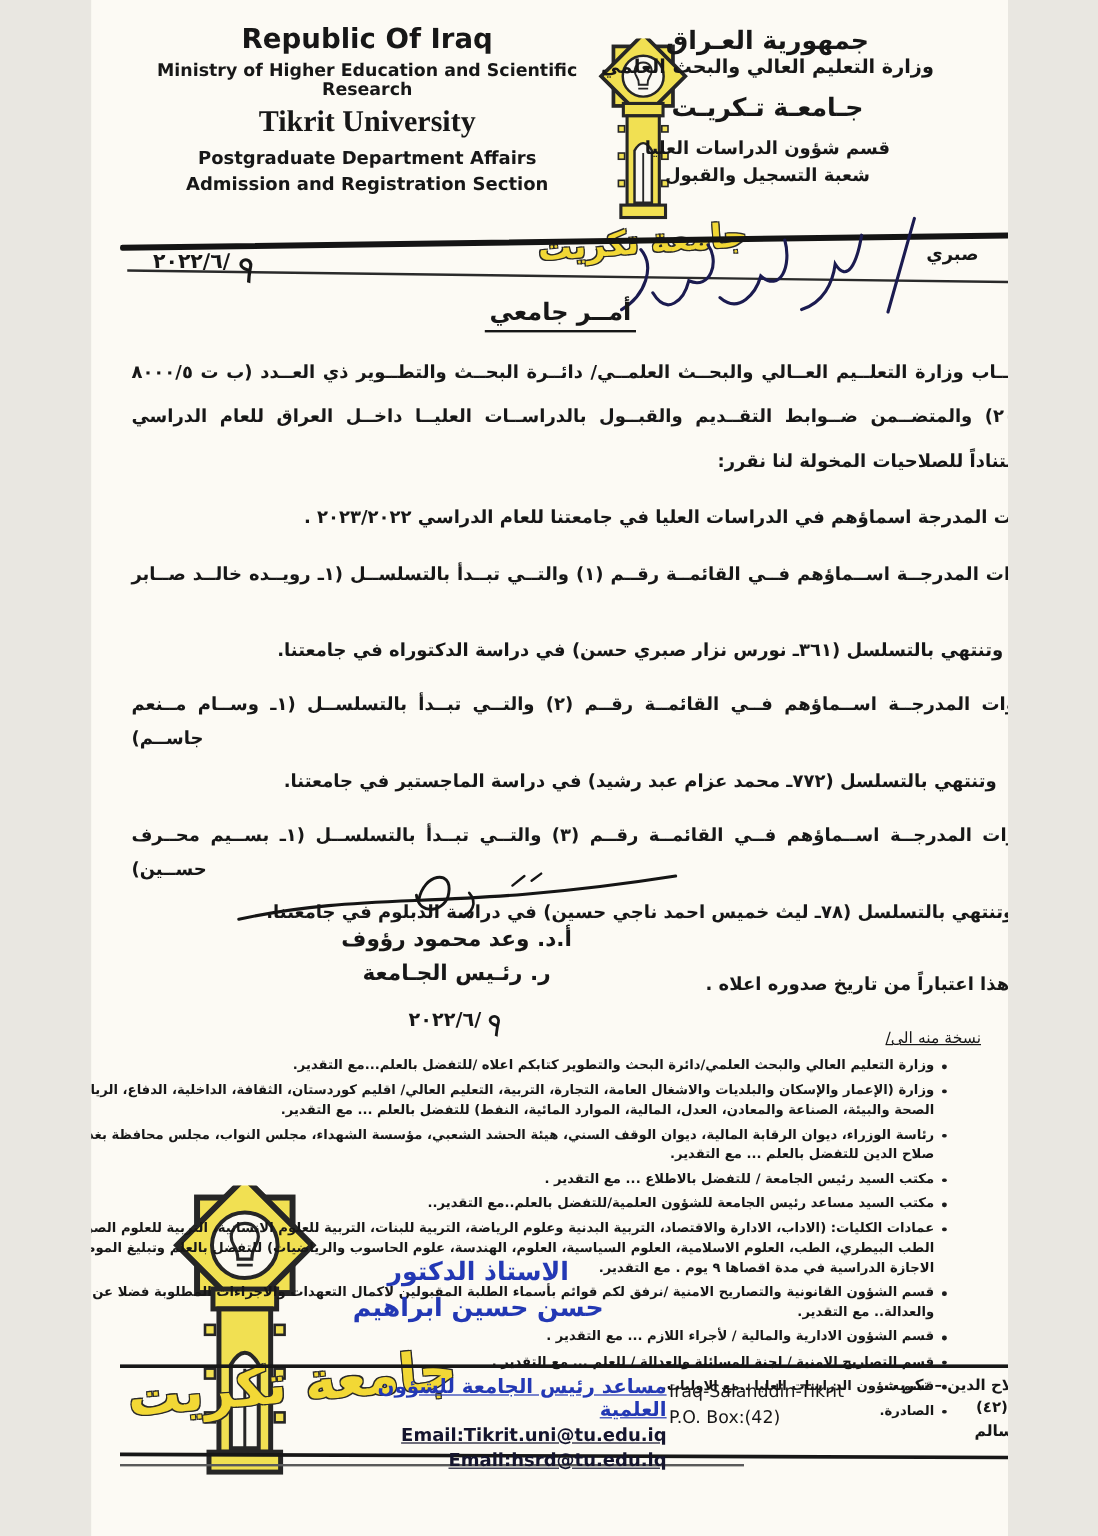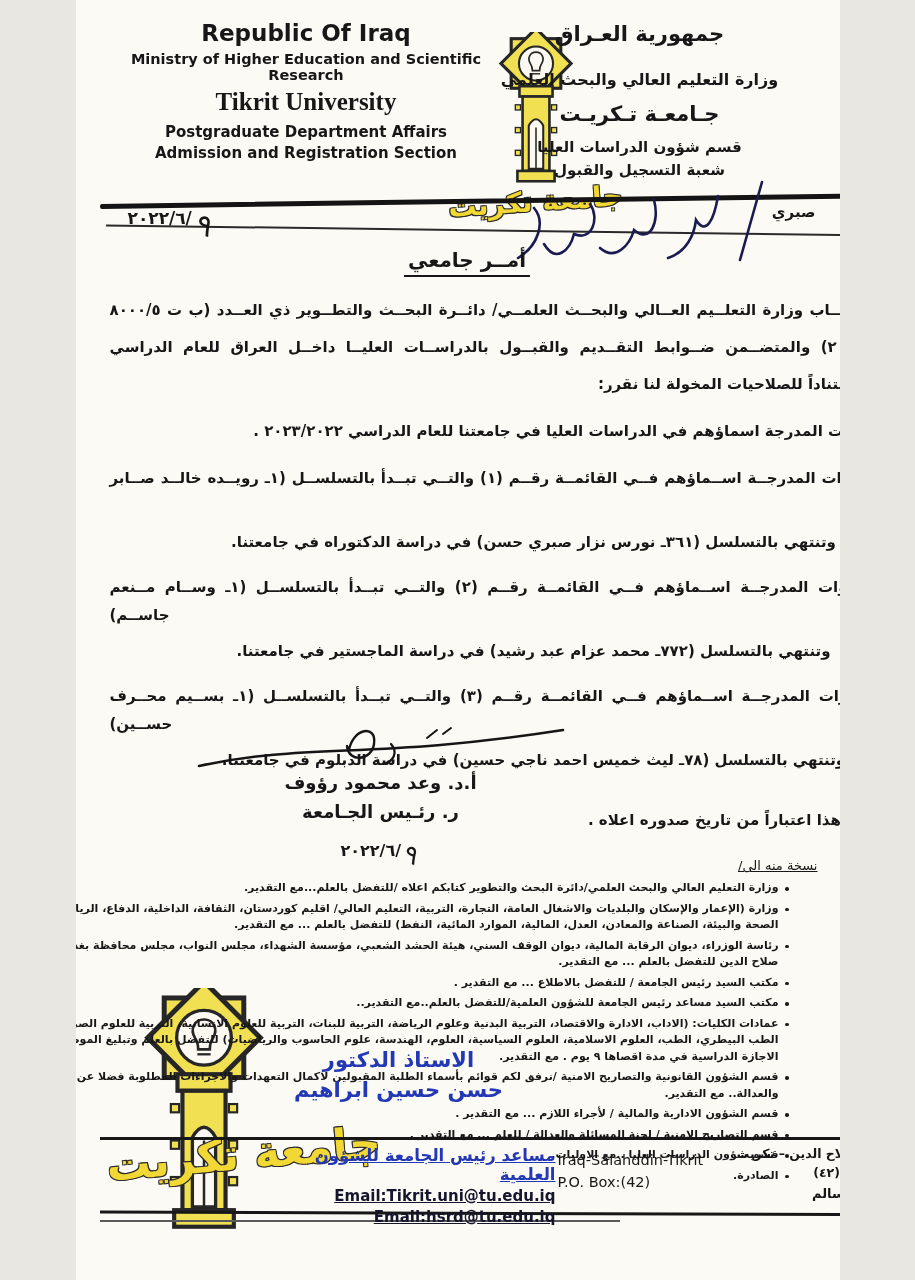--- a/index.html
+++ b/index.html
@@ -14,21 +14,21 @@
   
   .en-block { left:28px; top:20px; width:405px; text-align:center; }
   .en-l1 { font-size:23px; font-weight:700; }
   .en-l2 { font-size:14.5px; font-weight:700; margin-top:5px; }
   .en-l3 { font-size:25px; font-weight:700; margin-top:5px;font-family:Liberation Serif, serif; }
   .en-l4 { font-size:15px; font-weight:700; margin-top:7px; }
   .en-l5 { font-size:15px; font-weight:700; margin-top:3px; }
 
   .ar-block { right:30px; top:22px; width:340px; text-align:center; direction:rtl; }
   .ar-l1 { font-size:21px; font-weight:700; letter-spacing:1px; }
-  .ar-l2 { font-size:16px; font-weight:700; margin-top:24px; }
+  .ar-l2 { font-size:16px; font-weight:700; margin-top:0; }
   .ar-l3 { font-size:21px; font-weight:700; margin-top:13px; letter-spacing:1px; }
   .ar-l4 { font-size:15px; font-weight:700; margin-top:12px; }
   .ar-l5 { font-size:15px; font-weight:700; margin-top:5px; }
 
   .logo-top { left:398px; top:32px; width:124px; height:188px; }
   .calligraphy {
     color:#f2d835; font-weight:700; white-space:nowrap;
     text-shadow:-1px -1px 0 #2a2a2a, 1px -1px 0 #2a2a2a, -1px 1px 0 #2a2a2a, 1px 1px 0 #2a2a2a;
   }
   .logo-top .calligraphy { position:absolute; left:-26px; bottom:2px; font-size:28px; transform:rotate(-4deg); }

